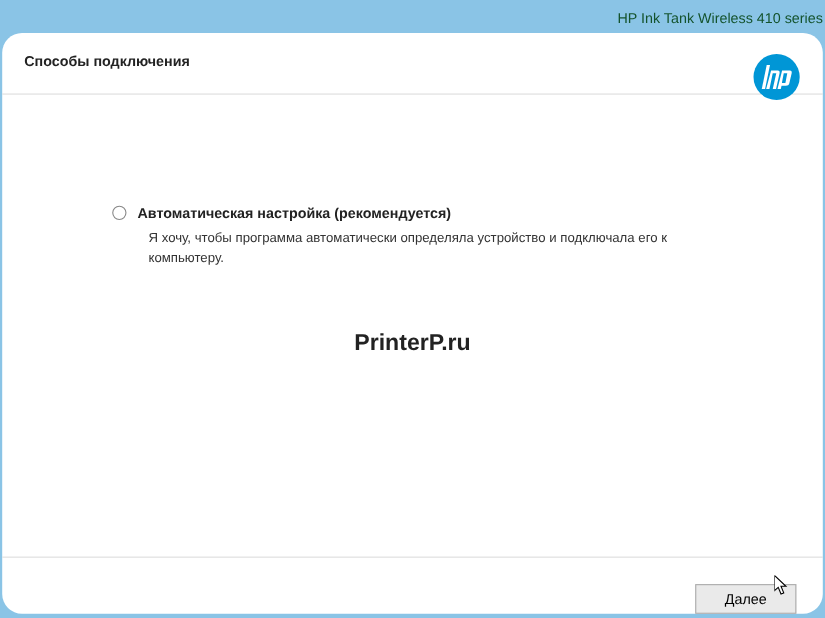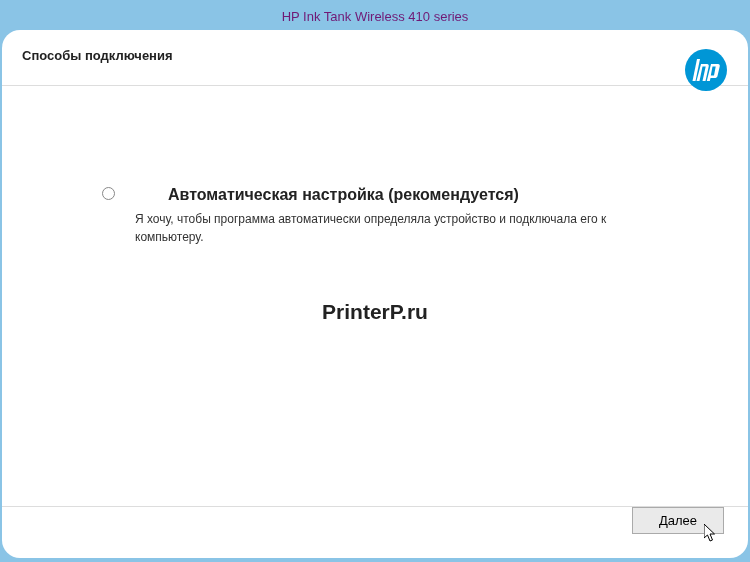--- a/index.html
+++ b/index.html
@@ -18,22 +18,22 @@
       width: 750px;
       height: 562px;
       background: #8ac4e6;
       padding: 2px;
       position: relative;
     }
     .titlebar {
       height: 28px;
       display: flex;
       align-items: center;
-      justify-content: center;
-      color: #701a75;
+      justify-content: flex-end;
+      color: #14532d;
       font-size: 13px;
       background: #8ac4e6;
     }
     .content {
       background: #fff;
       height: calc(100% - 30px);
       position: relative;
       border-radius: 18px;
     }
     .header-section {
@@ -82,24 +82,23 @@
       content: '';
       position: absolute;
       width: 7px;
       height: 7px;
       background: #333;
       border-radius: 50%;
       top: 2px;
       left: 2px;
     }
     .option-label {
-      font-size: 16px;
+      font-size: 13px;
       font-weight: bold;
       color: #222;
-      margin-left: 43px;
     }
     .option-desc {
       font-size: 12px;
       color: #333;
       margin-left: 33px;
       line-height: 1.5;
     }
     .watermark {
       position: absolute;
       left: 50%;
@@ -110,21 +109,21 @@
       color: #222;
     }
     .footer {
       position: absolute;
       bottom: 0;
       left: 0;
       right: 0;
       height: 52px;
       border-top: 1px solid #ddd;
       display: flex;
-      align-items: flex-start;
+      align-items: flex-end;
       justify-content: flex-end;
       padding: 0 24px;
     }
     .next-button {
       padding: 5px 26px;
       font-size: 13px;
       border: 1px solid #aaa;
       background: #eaeaea;
       cursor: pointer;
       font-family: inherit;

